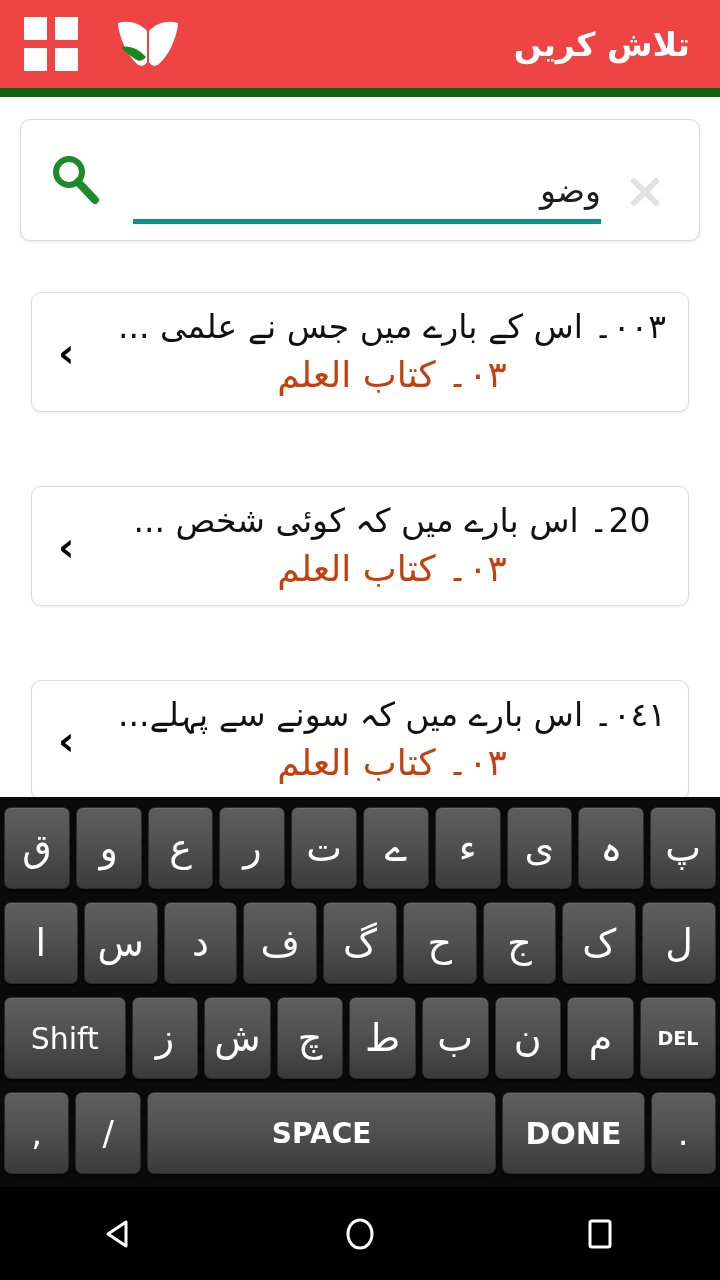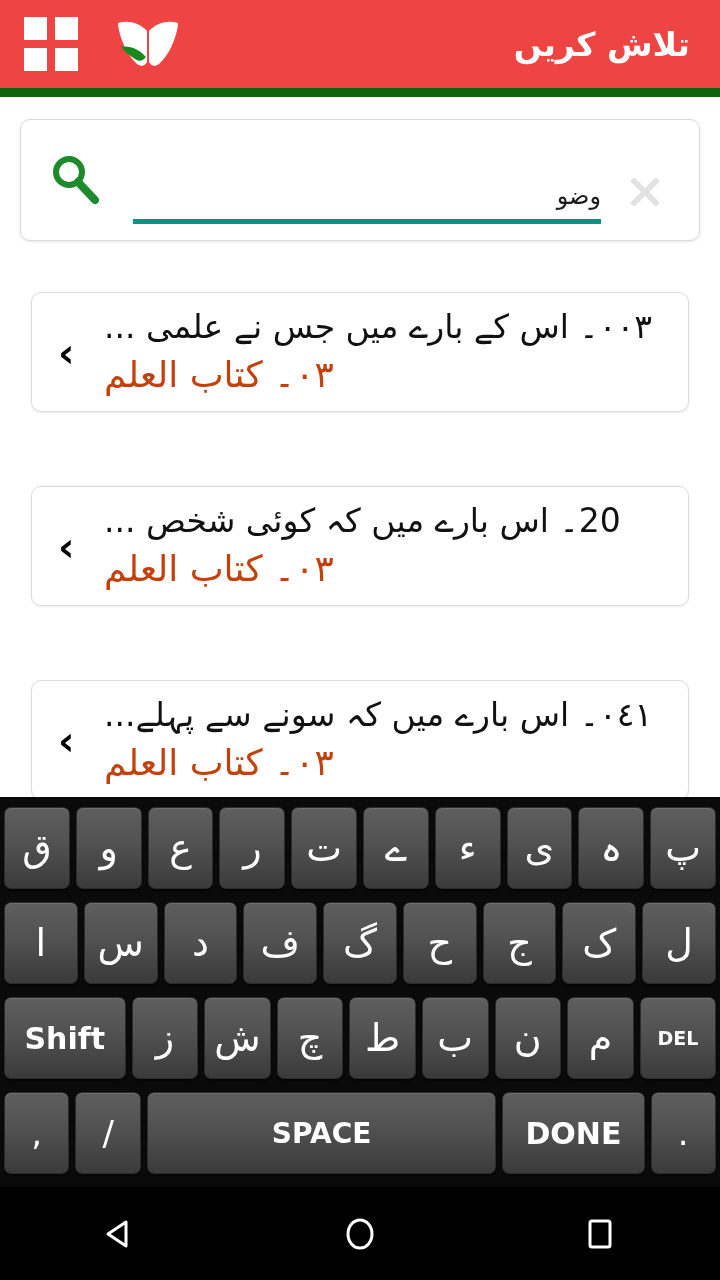--- a/index.html
+++ b/index.html
@@ -100,21 +100,21 @@
     position: absolute;
     left: 112px;
     top: 22px;
     width: 468px;
     height: 82px;
   }
   .search-value {
     position: absolute;
     right: 0;
     bottom: 14px;
-    font-size: 24px;
+    font-size: 33px;
     color: #1d1d1d;
     direction: rtl;
     text-align: right;
     white-space: nowrap;
     margin-left: 13px;
   }
   .search-underline {
     position: absolute;
     left: 0;
     bottom: 0;
@@ -147,23 +147,23 @@
     border-radius: 10px;
     box-shadow: 0 1px 2px rgba(0,0,0,0.08);
     box-sizing: border-box;
     cursor: pointer;
   }
   .result-card + .result-card { margin-top: 74px; }
   .result-text {
     position: absolute;
     right: 16px;
     top: 8px;
-    left: 72px;
+    left: 80px;
     direction: rtl;
-    text-align: left;
+    text-align: center;
   }
   .result-title {
     font-size: 33px;
     color: #111111;
     line-height: 52px;
     white-space: nowrap;
     overflow: hidden;
   }
   .result-sub {
     font-size: 36px;
@@ -214,21 +214,21 @@
     align-items: center;
     justify-content: center;
     font-size: 38px;
     cursor: pointer;
     box-sizing: border-box;
     flex: 1 1 0;
     min-width: 0;
   }
   .key.label {
     font-size: 30px;
-    font-weight: bold;
+    font-weight: normal;
   }
   .key.small-label { font-size: 19px; font-weight: bold; }
   .key.shift { flex: 1.85 1 0; }
   .key.del { flex: 1.15 1 0; }
   .key.space { flex: 5.2 1 0; font-size: 28px; font-weight: bold; }
   .key.done { flex: 2.1 1 0; font-size: 30px; font-weight: bold; }
   .key.punct { flex: 0.95 1 0; font-size: 34px; }
   .kb-row.row4 { margin-bottom: 0; }
 
   

